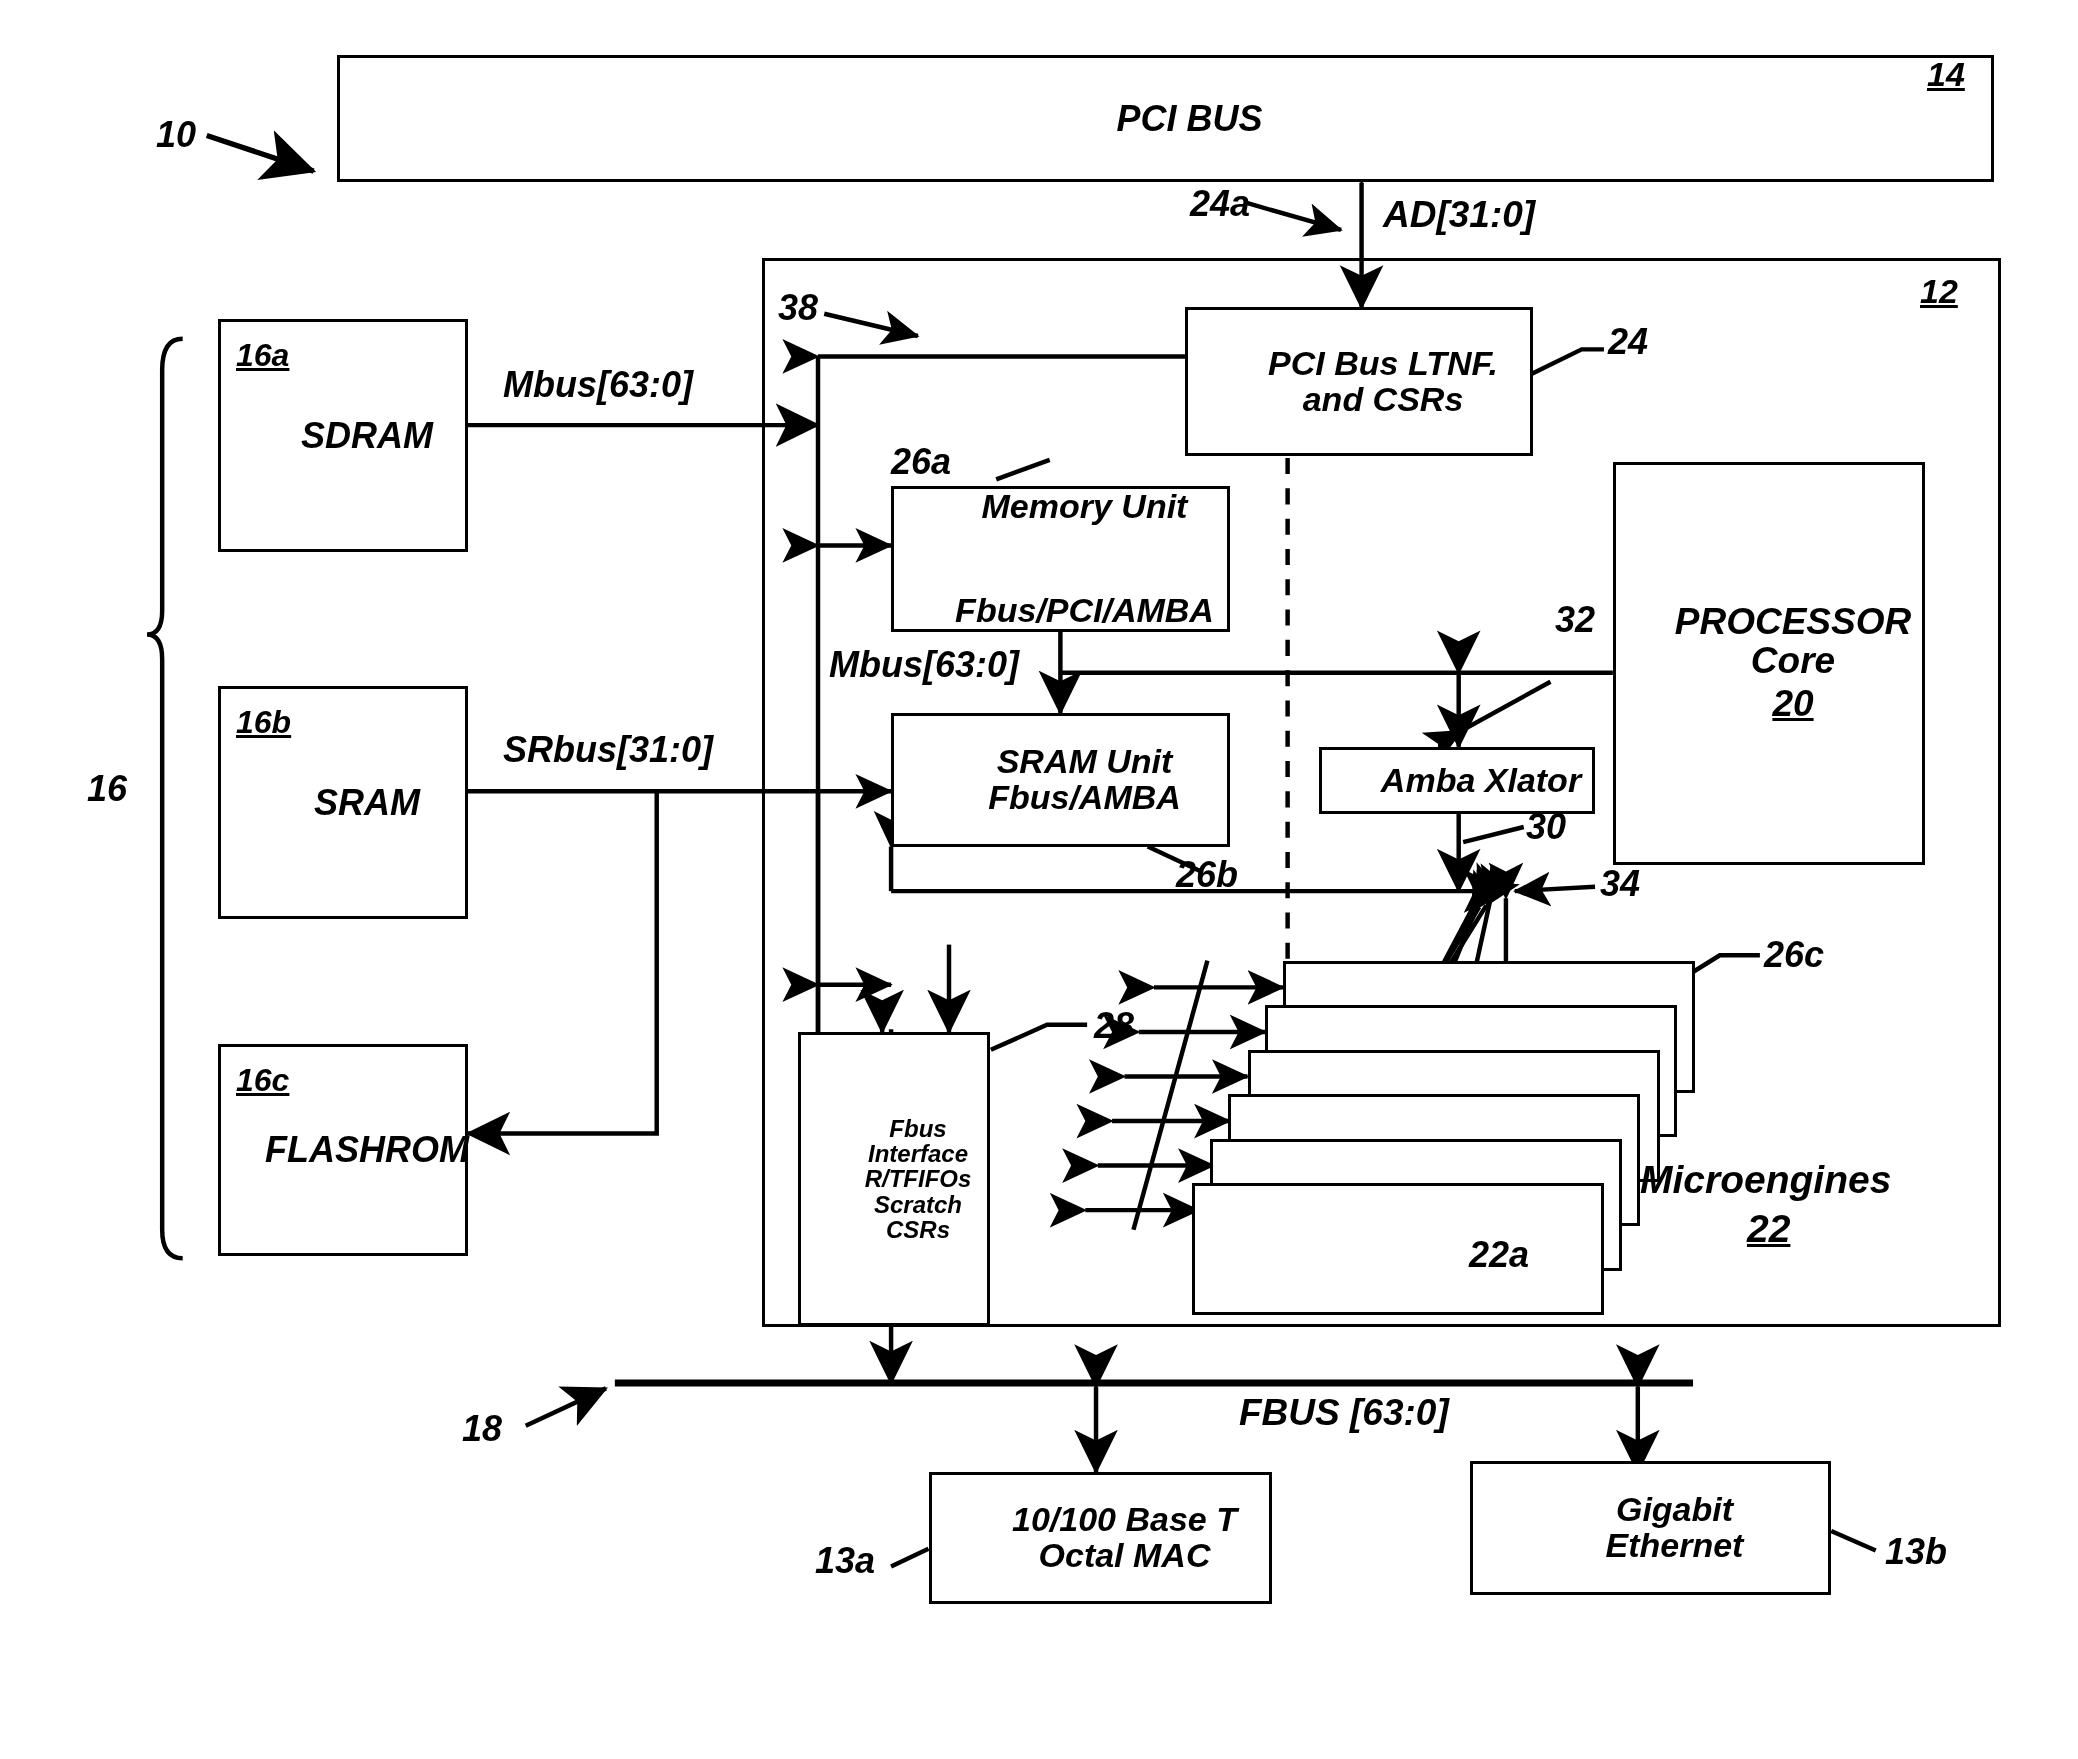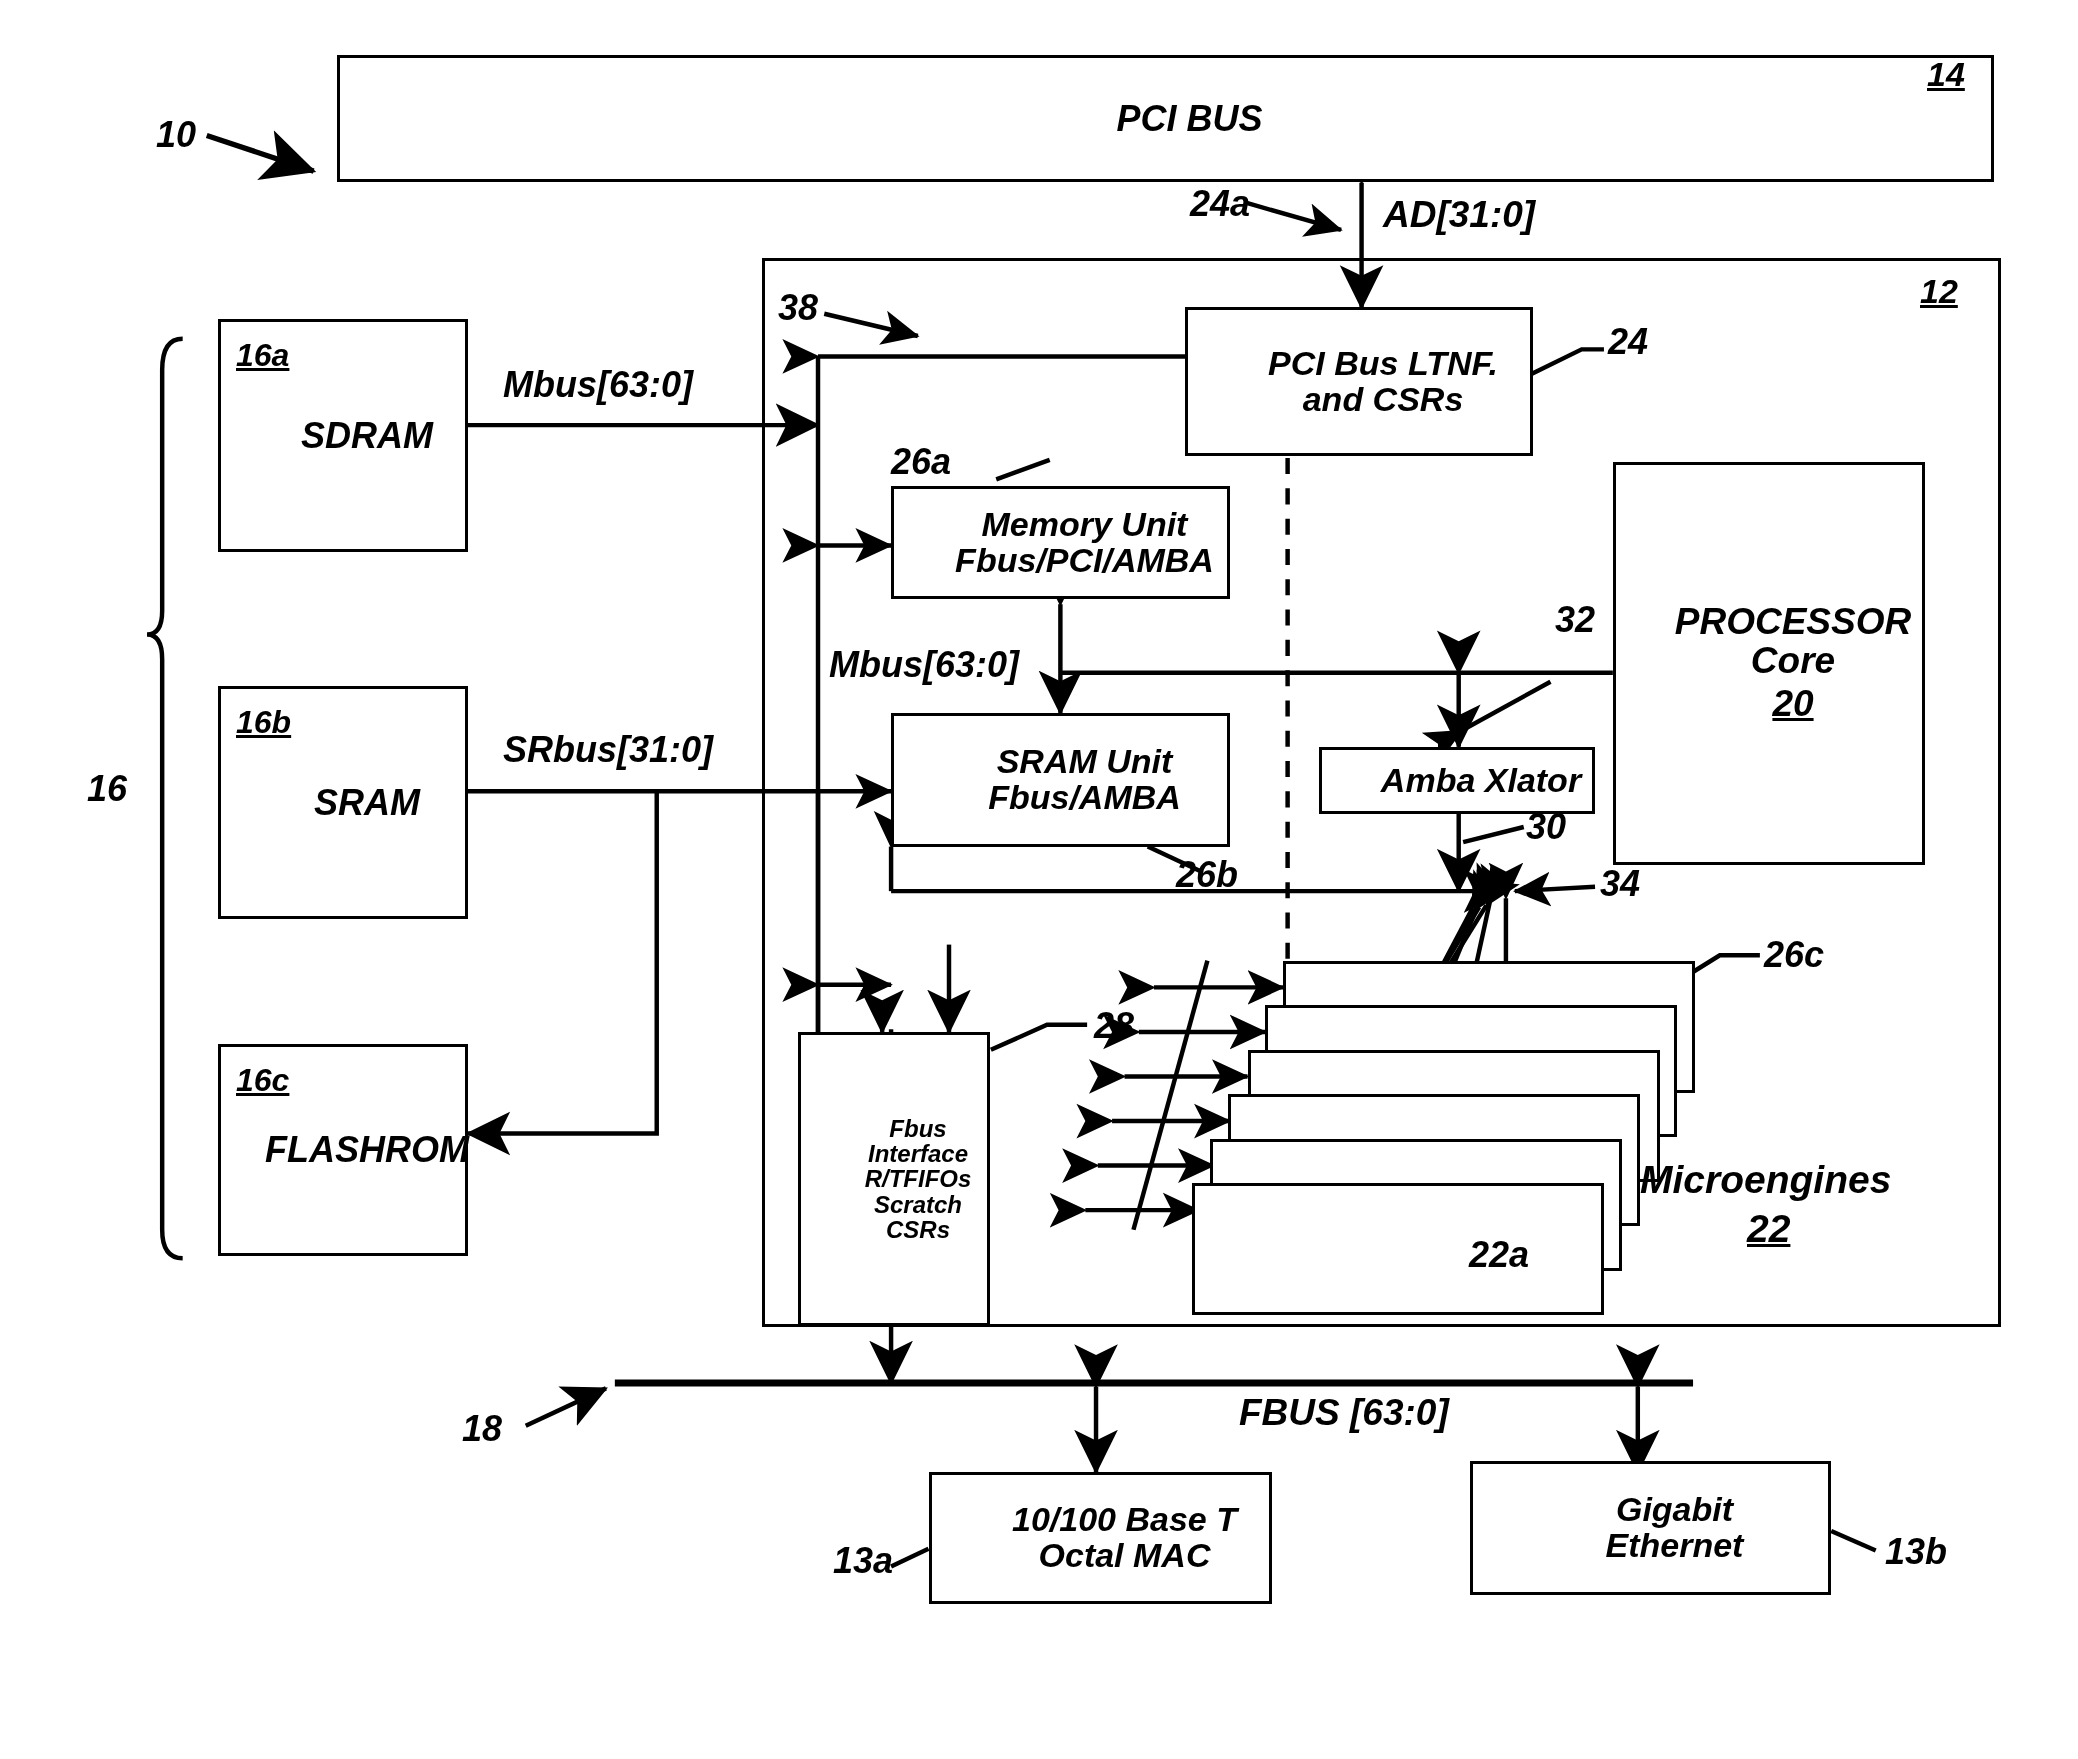--- a/index.html
+++ b/index.html
@@ -159,21 +159,21 @@
     <span class="ln">FLASHROM</span>
   </div>
   <div class="ref u" style="left:236px;top:1062px;font-size:32px;">16c</div>
 
   <div class="box" style="left:1185px;top:307px;width:348px;height:149px;font-size:34px;">
     <span class="ln">PCI Bus LTNF.</span>
     <span class="ln">and CSRs</span>
   </div>
   <div class="ref" style="left:1608px;top:321px;font-size:36px;">24</div>
 
-  <div class="box" style="left:891px;top:486px;width:339px;height:113px;font-size:34px;">
+  <div class="box" style="left:891px;top:486px;width:339px;height:146px;font-size:34px;justify-content:space-between;">
     <span class="ln">Memory Unit</span>
     <span class="ln">Fbus/PCI/AMBA</span>
   </div>
   <div class="ref" style="left:891px;top:441px;font-size:36px;">26a</div>
 
   <div class="box" style="left:891px;top:713px;width:339px;height:134px;font-size:34px;justify-content:center;">
     <span class="ln">SRAM Unit</span>
     <span class="ln">Fbus/AMBA</span>
   </div>
   <div class="ref" style="left:1176px;top:854px;font-size:36px;">26b</div>
@@ -210,21 +210,21 @@
   <div class="ref" style="left:1469px;top:1234px;font-size:36px;">22a</div>
   <div class="ref" style="left:1600px;top:863px;font-size:36px;">34</div>
 
   <div class="lbl" style="left:1640px;top:1158px;font-size:39px;">Microengines</div>
   <div class="lbl" style="left:1747px;top:1207px;font-size:39px;text-decoration:underline;">22</div>
 
   <div class="box" style="left:929px;top:1472px;width:343px;height:132px;font-size:34px;">
     <span class="ln">10/100 Base T</span>
     <span class="ln">Octal MAC</span>
   </div>
-  <div class="ref" style="left:815px;top:1540px;font-size:36px;margin-left:18px;">13a</div>
+  <div class="ref" style="left:815px;top:1540px;font-size:36px;">13a</div>
 
   <div class="box" style="left:1470px;top:1461px;width:361px;height:134px;font-size:34px;">
     <span class="ln">Gigabit</span>
     <span class="ln">Ethernet</span>
   </div>
   <div class="ref" style="left:1885px;top:1531px;font-size:36px;">13b</div>
 
   <div class="lbl" style="left:1383px;top:194px;font-size:37px;">AD[31:0]</div>
   <div class="ref" style="left:1190px;top:183px;font-size:36px;">24a</div>
 

